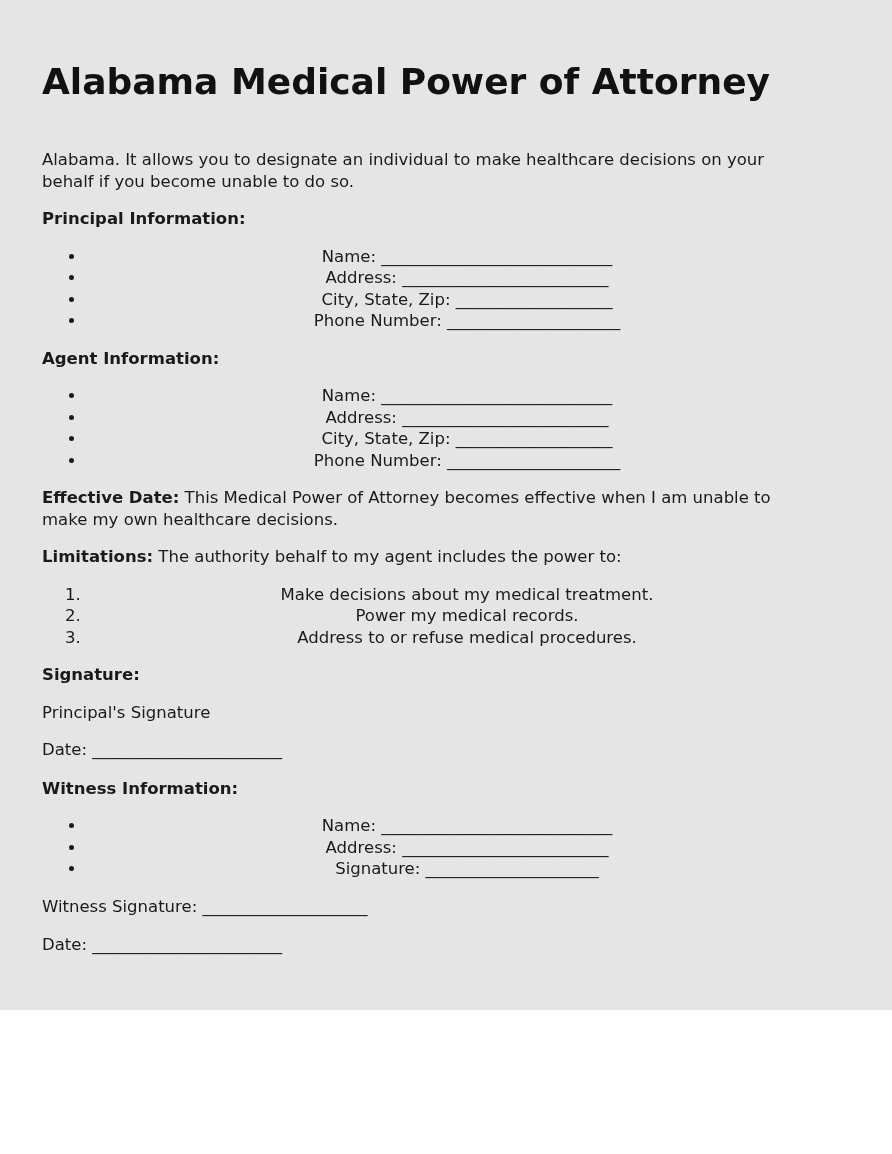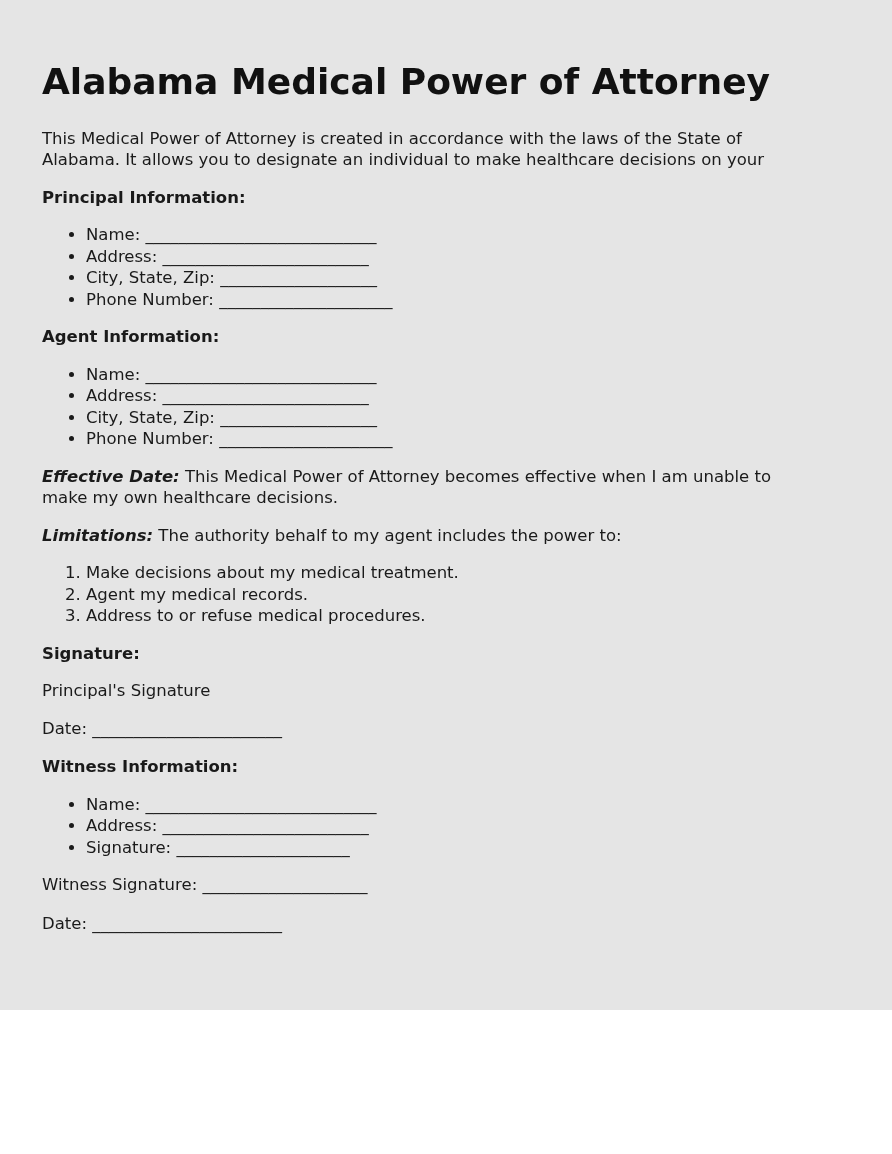--- a/index.html
+++ b/index.html
@@ -18,22 +18,22 @@
   }
   h1.doc-title {
     font-size: 36px;
     line-height: 1.1;
     font-weight: bold;
     margin: 0 0 26px 0;
     color: #111111;
   }
   p { margin: 16px 0; }
   p.section-heading { font-weight: bold; }
-  strong.lead { font-weight: bold; font-style: italic; }
-  ul.field-list, ol.num-list { margin: 16px 0; padding-left: 44px; }
+  strong.lead { font-weight: bold; }
+  ul.field-list, ol.num-list { margin: 16px 0; padding-left: 44px; text-align: center; }
   ul.field-list li, ol.num-list li { line-height: 21.5px; }
   .blank { letter-spacing: 0; white-space: nowrap; }
   p.oneline { white-space: nowrap; }
   p.sig-line { margin-top: 18px; }
   p.gap-17 { margin-top: 17px; }
   .watermark {
     position: absolute;
     left: 27px;
     top: 1086px;
     font-family: Liberation Serif, serif;
@@ -43,21 +43,21 @@
     color: #7a7a7a;
   }
 </style>
 </head>
 <body>
 
 <div class="page">
 
   <h1 class="doc-title">Alabama Medical Power of Attorney</h1>
 
-  <p><span>This Medical Power of Attorney is created in accordance with the laws of the State of</span><br><span>Alabama. It allows you to designate an individual to make healthcare decisions on your</span><br></p>
+  <p><br><span>Alabama. It allows you to designate an individual to make healthcare decisions on your</span><br><span>behalf if you become unable to do so.</span></p>
 
   <p class="section-heading">Principal Information:</p>
 
   <ul class="field-list">
     <li><span>Name:</span> <span class="blank">____________________________</span></li>
     <li><span>Address:</span> <span class="blank">_________________________</span></li>
     <li><span>City, State, Zip:</span> <span class="blank">___________________</span></li>
     <li><span>Phone Number:</span> <span class="blank">_____________________</span></li>
   </ul>
 
@@ -69,21 +69,21 @@
     <li><span>City, State, Zip:</span> <span class="blank">___________________</span></li>
     <li><span>Phone Number:</span> <span class="blank">_____________________</span></li>
   </ul>
 
   <p><strong class="lead">Effective Date:</strong> <span>This Medical Power of Attorney becomes effective when I am unable to</span><br><span>make my own healthcare decisions.</span></p>
 
   <p><strong class="lead">Limitations:</strong> <span>The authority behalf to my agent includes the power to:</span></p>
 
   <ol class="num-list">
     <li>Make decisions about my medical treatment.</li>
-    <li>Agent my medical records.</li>
+    <li>Power my medical records.</li>
     <li>Address to or refuse medical procedures.</li>
   </ol>
 
 
   <p class="section-heading">Signature:</p>
 
 
   <p>Principal's Signature</p>
 
   <p><span>Date:</span> <span class="blank">_______________________</span></p>

